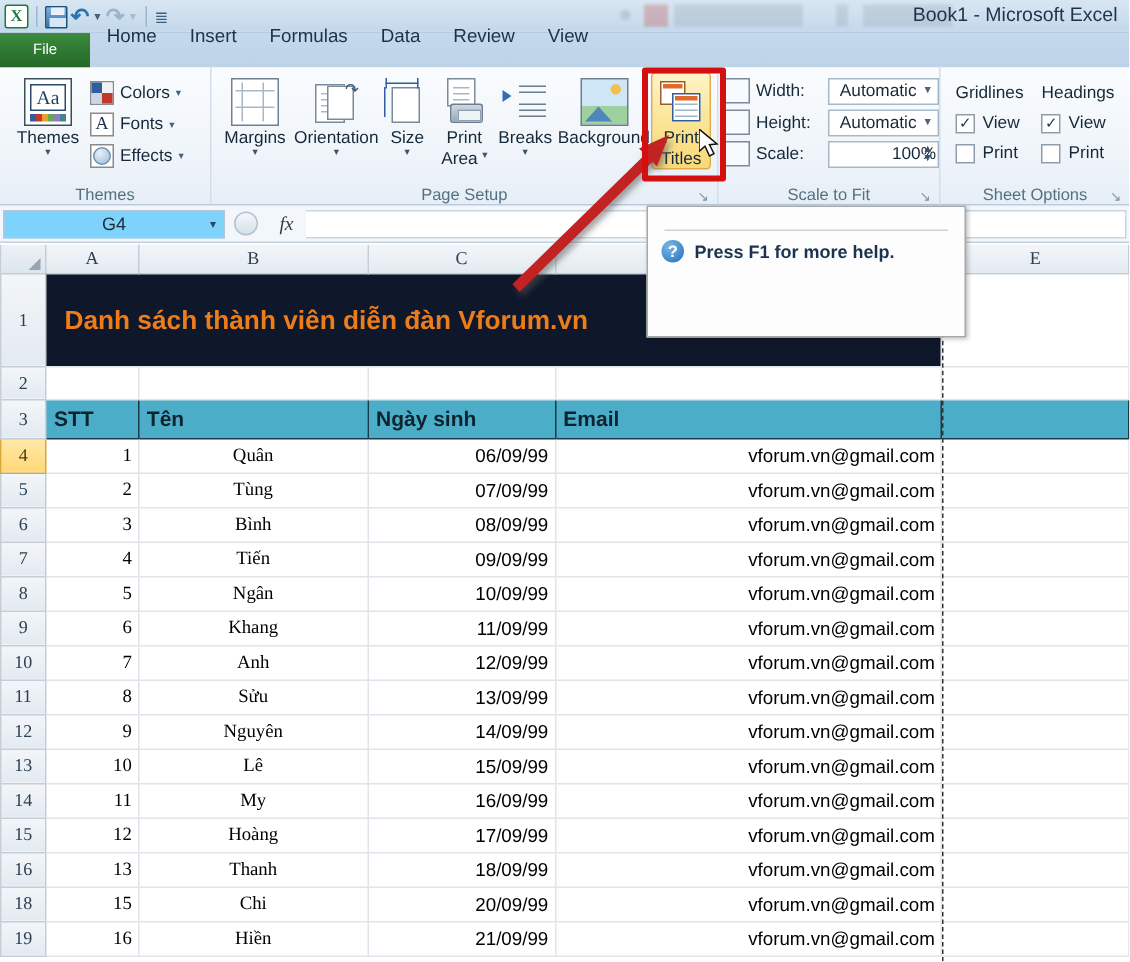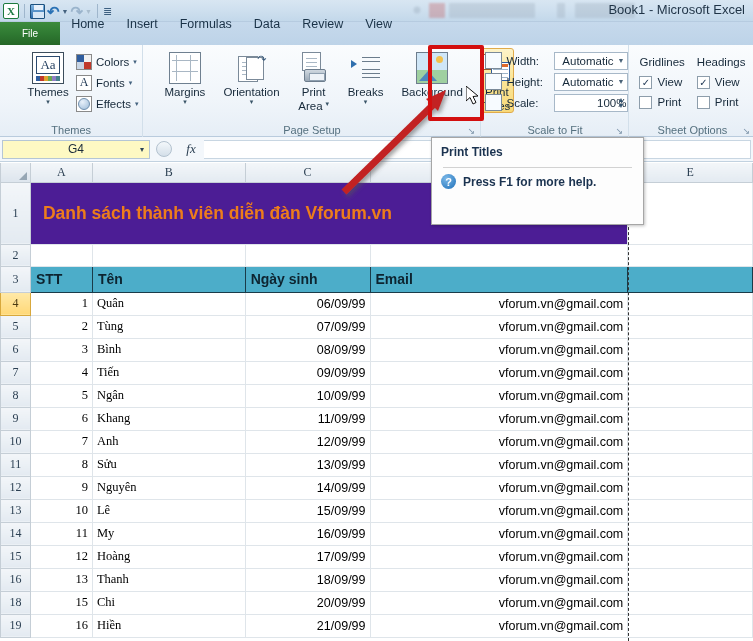--- a/index.html
+++ b/index.html
@@ -88,21 +88,21 @@
     height:14px; line-height:14px; text-align:center; font-size:11px; color:#4a6party;
     color:#55707f; position:relative;
   }
   .rgroup-dlg {
     position:absolute; right:2px; bottom:0px; width:11px; height:11px;
     font-size:9px; color:#7b93a8;
   }
 
   .bigbtn {
     width:58px; display:flex; flex-direction:column; align-items:center;
-    padding-top:3px; cursor:default; border:1px solid transparent; border-radius:3px;margin-left:16px;
+    padding-top:3px; cursor:default; border:1px solid transparent; border-radius:3px;
   }
   .bigbtn .lbl { font-size:11.5px; color:#16293a; text-align:center; line-height:12px; margin-top:2px; }
   .bigbtn .caret { font-size:7px; color:#3a5568; line-height:7px; }
   .ico { width:32px; height:32px; position:relative; }
 
   
   .smallcol { display:flex; flex-direction:column; gap:2px; padding-top:4px; }
   .smallrow { display:flex; align-items:center; gap:4px; height:19px; font-size:11.5px; color:#16293a; }
   .smallrow .sico { width:16px; height:16px; border:1px solid #8a8a8a; background:#fff; position:relative; }
 
@@ -189,21 +189,21 @@
 
   
   .so-col { display:flex; flex-direction:column; padding:2px 6px 0 6px; }
   .so-head { font-size:11.5px; color:#16293a; text-align:center; height:20px; line-height:20px; }
   .so-row { display:flex; align-items:center; gap:5px; height:20px; font-size:11.5px; color:#16293a; }
   .cb { width:13px; height:13px; border:1px solid #8d9dab; background:#fff; display:flex;align-items:center;justify-content:center; font-size:10px; color:#1b3350; }
 
   
   .fbar { height:25px; display:flex; align-items:center; background:#f3f7fb; border-bottom:1px solid #c2d2e0; }
   .namebox {
-    width:148px; height:19px; margin-left:2px; border:1px solid #b5c6d5; background:#fef9c3;
+    width:148px; height:19px; margin-left:2px; border:1px solid #b5c6d5; background:#7dd3fc;
     display:flex; align-items:center; justify-content:center; position:relative; font-size:12px; color:#1b2b3a;
   }
   .namebox .nb-caret{ position:absolute; right:5px; font-size:8px; color:#2d4559; }
   .fx-sep { width:28px; display:flex; align-items:center; justify-content:center; }
   .fx-circle { width:16px;height:16px;border-radius:50%;background:linear-gradient(180deg,#f4f8fb,#d4dfe9);border:1px solid #b3c2cf; }
   .fx-mark { width:26px; text-align:center; font-family:"Liberation Serif", serif; font-style:italic; font-size:13px; color:#2b3f52; }
   .fbar-input { flex:1; height:19px; background:#fff; border:1px solid #c8d6e2; border-left:none; margin-right:2px; }
 
   
   .gridwrap { position:absolute; left:0; top:163px; width:753px; height:478px; overflow:hidden; }
@@ -217,28 +217,28 @@
   .corner::after{content:"";position:absolute;right:3px;bottom:2px;width:0;height:0;border-left:8px solid transparent;border-bottom:8px solid #96a6b4;}
   td.rowhead {
     width:30px; height:23px; background:linear-gradient(180deg,#f3f6f9 0%,#e3eaf1 100%);
     border:1px solid #c5ced6; text-align:center; font-size:12px; color:#2b3f52;
     font-family:"Liberation Serif", serif;
   }
   td.rowhead.sel { background:linear-gradient(180deg,#ffe9a8,#ffd878); border-color:#d8a83c; color:#4a3a12; }
   td.cell { border:1px solid #dfe5ea; height:23px; padding:0 4px; font-size:12.5px; background:#fff; }
   td.cell.empty { border:1px solid #dfe5ea; }
   .r-num { text-align:right; font-family:"Liberation Serif", serif; }
-  .r-name { text-align:left; font-family:"Liberation Serif", serif; }
+  .r-name { text-align:center; font-family:"Liberation Serif", serif; }
   .r-date { text-align:right; font-family:"Liberation Sans", sans-serif; }
   .r-mail { text-align:right; font-family:"Liberation Sans", sans-serif; }
 
   .title-cell {
     height:62px; color:#ed7d1b; font-weight:bold; font-size:17.5px;
     vertical-align:middle; padding-left:12px; border:1px solid #dfe5ea;
-    background:#4c1d95; white-space:nowrap;
+    background:#0f172a; white-space:nowrap;
   }
   .hdr-cell {
     background:#4cadc9; color:#0d2430; font-weight:bold; font-size:14px;
     height:26px; border:1px solid #1a3b49; padding-left:5px;
     font-family:"Liberation Sans", sans-serif;
   }
   .spacer-row td { height:22px; }
 
   .pagebreak {
     position:absolute; left:628px; top:182px; width:0; height:459px;
@@ -345,20 +345,29 @@
         <div class="lbl">Margins</div>
         <div class="caret">▾</div>
       </div>
       <div class="bigbtn" style="width:66px">
         <div class="ico ico-orient">
           <div class="paper lines" style="left:2px;top:4px;"></div>
           <div class="p2"></div>
             <div class="arr">↷</div>
         </div>
         <div class="lbl">Orientation</div>
+        <div class="caret">▾</div>
+      </div>
+      <div class="bigbtn" style="width:42px">
+        <div class="ico ico-size">
+          <div class="paper" style="left:6px;top:6px;width:19px;height:24px;"></div>
+          <div class="meas"></div>
+            <div class="vm"></div>
+        </div>
+        <div class="lbl">Size</div>
         <div class="caret">▾</div>
       </div>
       <div class="bigbtn" style="width:46px">
         <div class="ico ico-printarea">
           <div class="paper lines" style="left:4px;top:0px;width:19px;height:19px;"></div>
           <div class="printer"></div>
         </div>
         <div class="lbl">Print</div>
         <div class="lbl" style="display:flex;gap:3px;align-items:flex-start;">
           <span>Area</span>
@@ -647,19 +656,18 @@
       <feDropShadow dx="2" dy="3" stdDeviation="2" flood-color="#555" flood-opacity="0.55"></feDropShadow>
     </filter>
   </defs>
   <g filter="url(#sh)">
     <path d="M14,107 L104,19" stroke="#c22020" stroke-width="7" stroke-linecap="butt"></path>
     <polygon points="116,5 96,14 108,26" fill="#c22020"></polygon>
   </g>
 </svg>
 
 <div class="tooltip">
-  <div class="tt-title">Print Titles</div>
   <div class="tt-rule"></div>
   <div class="tt-help">
     <span class="tt-q">?</span>
     <span>Press F1 for more help.</span>
   </div>
 </div>
 
 </body></html>

